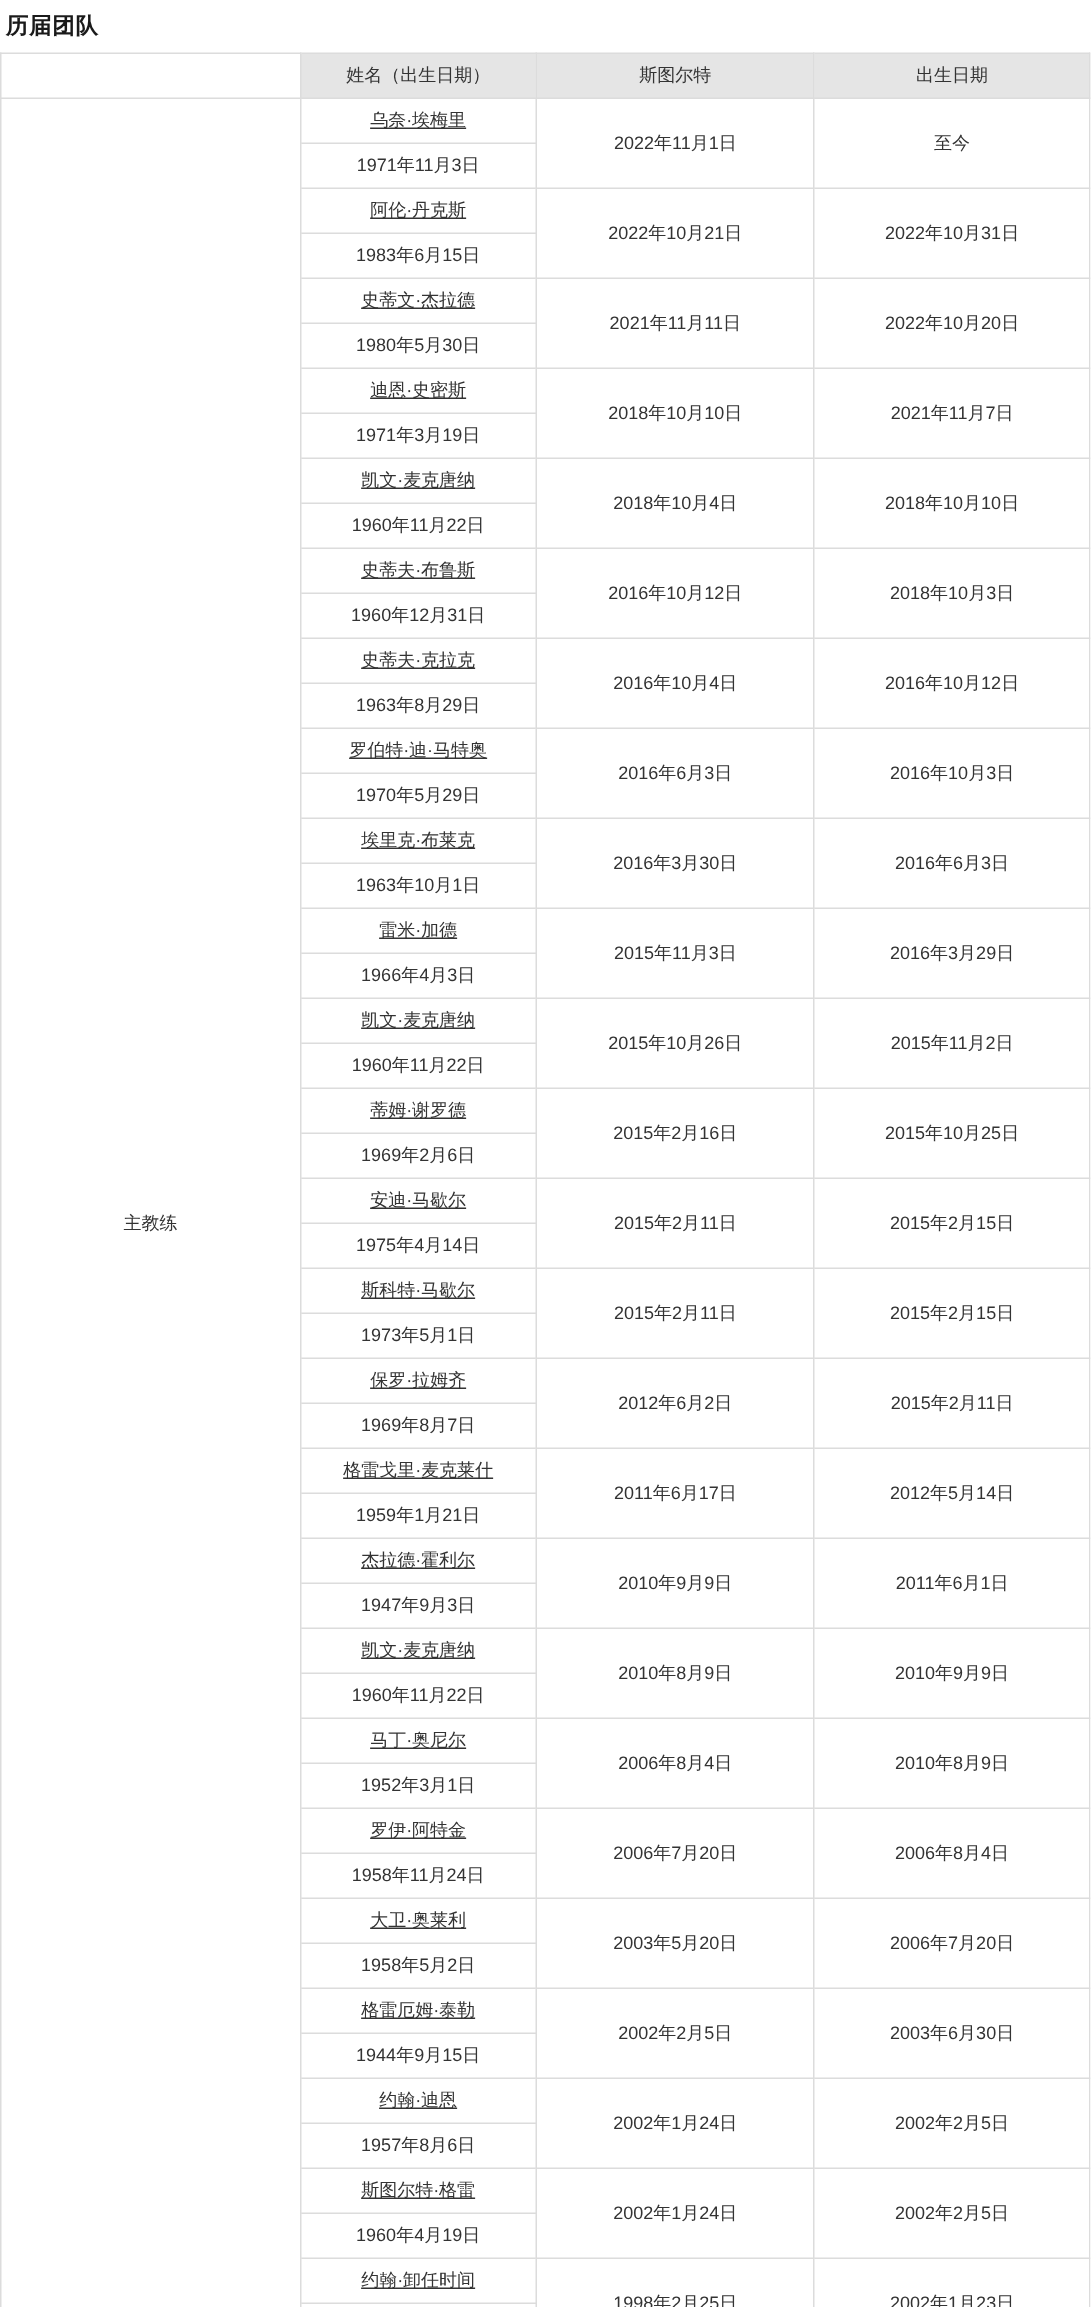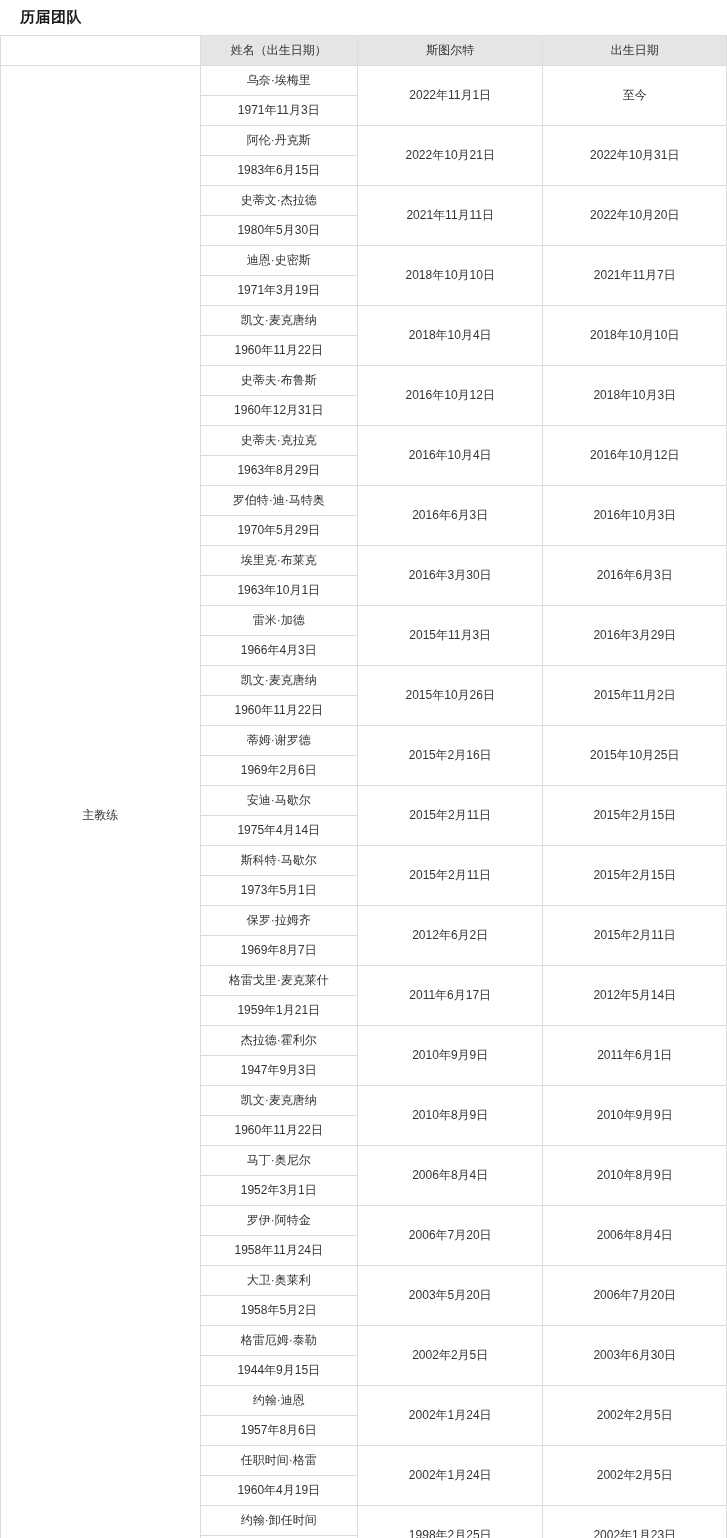--- a/index.html
+++ b/index.html
@@ -11,21 +11,21 @@
     width: 727px;
     height: 1538px;
     font-family: "Liberation Sans", sans-serif;
     color: #222222;
     overflow: hidden;
   }
   .page-title {
     font-size: 15px;
     font-weight: bold;
     color: #1a1a1a;
-    padding: 8px 0 8px 20px;
+    padding: 8px 0 8px 4px;
     letter-spacing: 0.5px;
   }
   table.team-table {
     border-collapse: collapse;
     width: 727px;
     table-layout: fixed;
   }
   table.team-table td, table.team-table th {
     border: 1px solid #dcdcdc;
     font-size: 12px;
@@ -50,20 +50,21 @@
     height: 30px;
   }
   td.role-cell {
     font-weight: bold;
     font-size: 12.5px;
     color: #222222;
   }
   td.name-cell {
     font-size: 12.5px;
     color: #333333;
+    text-decoration: underline;
   }
   td.date-cell {
     font-size: 12.5px;
     color: #333333;
   }
   td.period-cell {
     font-size: 12.5px;
     color: #333333;
   }
   .col-gap { width: 199px; }
@@ -271,21 +272,21 @@
       </tr>
       <tr>
         <td class="name-cell">约翰·迪恩</td>
         <td class="period-cell" rowspan="2">2002年1月24日</td>
         <td class="period-cell" rowspan="2">2002年2月5日</td>
       </tr>
       <tr>
         <td class="date-cell">1957年8月6日</td>
       </tr>
       <tr>
-        <td class="name-cell">任职时间·格雷</td>
+        <td class="name-cell">斯图尔特·格雷</td>
         <td class="period-cell" rowspan="2">2002年1月24日</td>
         <td class="period-cell" rowspan="2">2002年2月5日</td>
       </tr>
       <tr>
         <td class="date-cell">1960年4月19日</td>
       </tr>
       <tr>
         <td class="name-cell">约翰·卸任时间</td>
         <td class="period-cell" rowspan="2">1998年2月25日</td>
         <td class="period-cell" rowspan="2">2002年1月23日</td>

